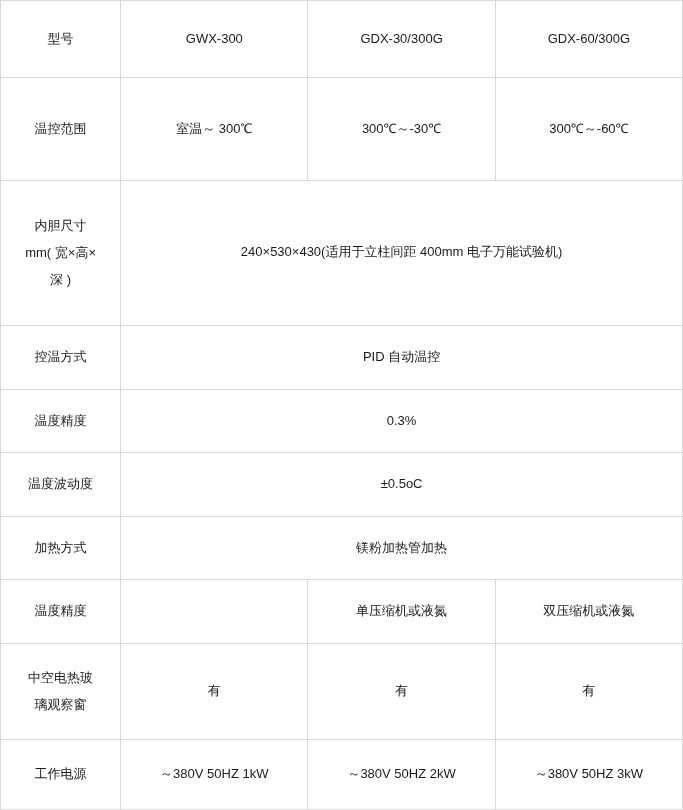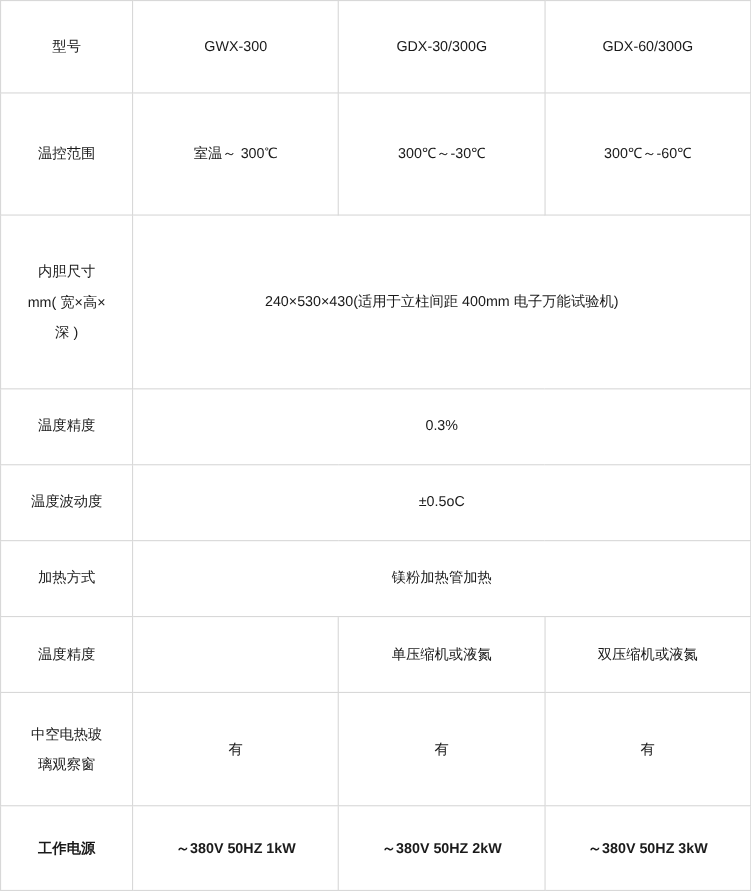--- a/index.html
+++ b/index.html
@@ -42,21 +42,21 @@
   tr.r-model td { height: 68px; }
   tr.r-range td { height: 90px; border-radius: 19px; }
   tr.r-size td  { height: 128px; }
   tr.r-ctrl td  { height: 56px; }
   tr.r-acc td   { height: 56px; }
   tr.r-fluc td  { height: 56px; }
   tr.r-unif td  { height: 56px; }
   tr.r-heat td  { height: 56px; }
   tr.r-cool td  { height: 56px; }
   tr.r-window td { height: 84px; margin-left: 36px; }
-  tr.r-power td { height: 62px; font-weight: bold; }
+  tr.r-power td { height: 62px; }
 </style>
 </head>
 <body>
 
 <table id="spec-table">
   <tbody>
     <tr class="r-model">
       <td class="label">型号</td>
       <td class="col2">GWX-300</td>
       <td class="col3">GDX-30/300G</td>
@@ -68,20 +68,24 @@
       <td class="col3">300℃～-30℃</td>
       <td class="col4">300℃～-60℃</td>
     </tr>
     <tr class="r-size">
       <td class="label">
           <span class="multiline">内胆尺寸
 mm( 宽×高×
 深 )</span>
         </td>
       <td class="col2" colspan="3">240×530×430(适用于立柱间距 400mm 电子万能试验机)</td>
+    </tr>
+    <tr class="r-ctrl">
+      <td class="label">控温方式</td>
+      <td class="col2" colspan="3">PID 自动温控</td>
     </tr>
     <tr class="r-acc">
       <td class="label">温度精度</td>
       <td class="col2" colspan="3">0.3%</td>
     </tr>
     <tr class="r-fluc">
       <td class="label">温度波动度</td>
       <td class="col2" colspan="3">±0.5oC</td>
     </tr>
     <tr class="r-heat">

